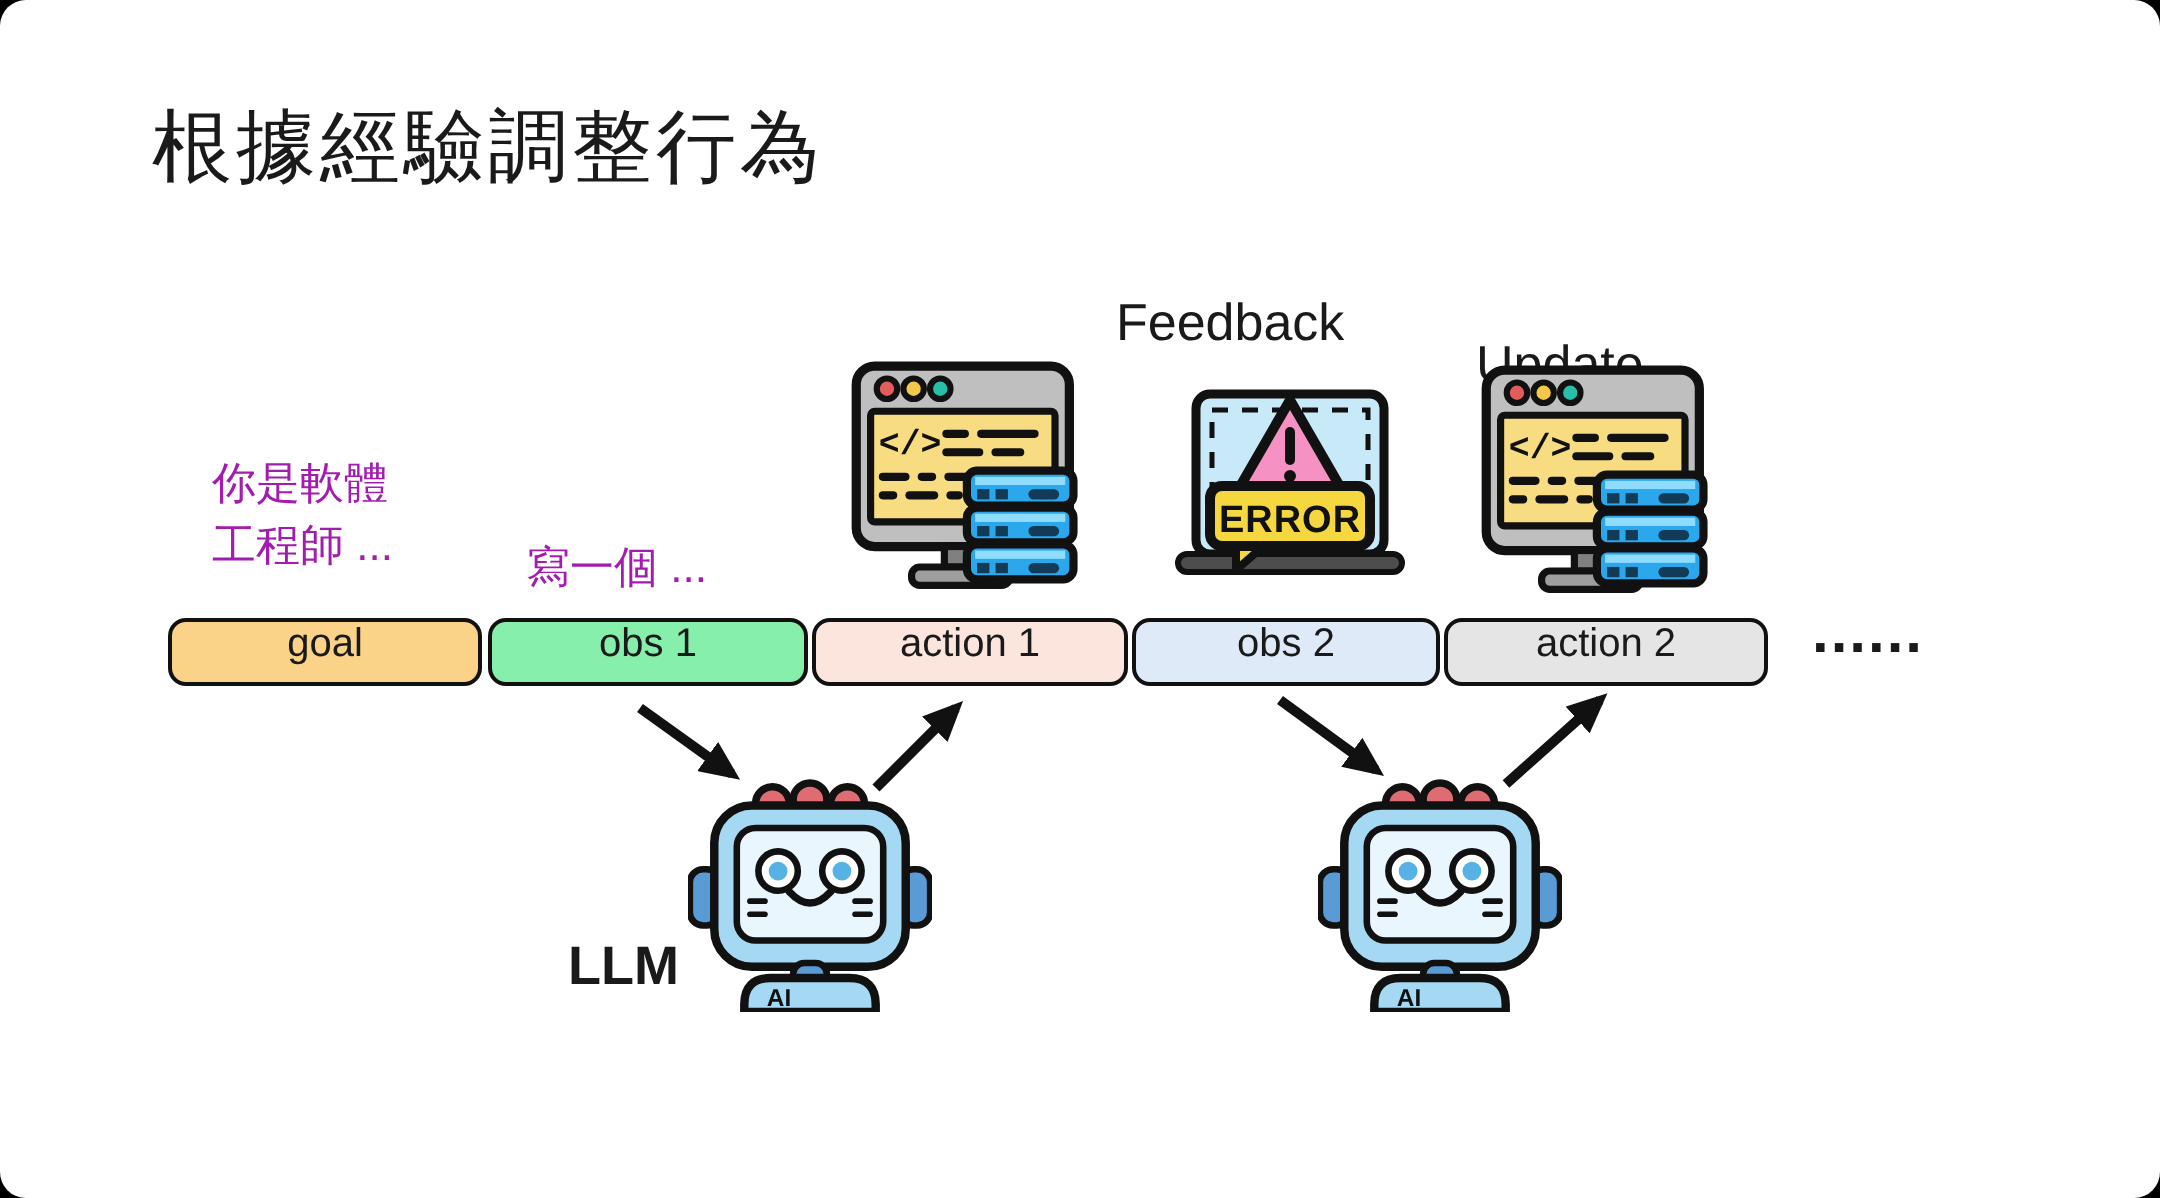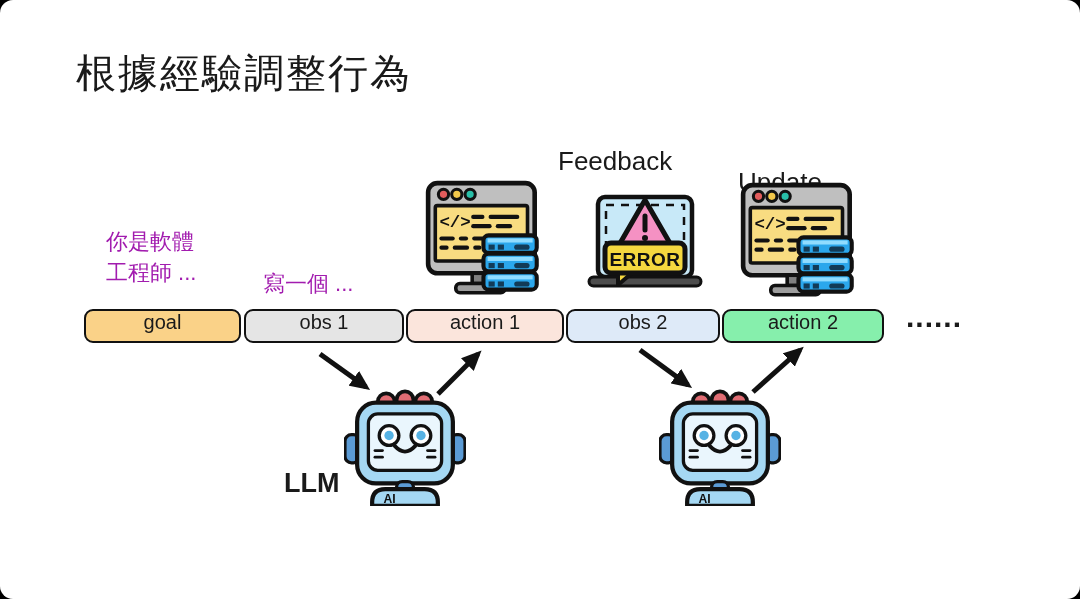--- a/index.html
+++ b/index.html
@@ -17,24 +17,24 @@
   .lbl-feedback{left:558px;top:146px;width:172px;}
   .lbl-update{left:738px;top:167px;width:124px;}
   .llm{left:284px;top:468px;font-size:27px;font-weight:700;}
   .ellipsis{left:906px;top:300px;font-size:30px;font-weight:700;letter-spacing:1px;}
   .tbox{
     top:309px;height:34px;border:2.5px solid #111;border-radius:9px;
     display:flex;align-items:flex-start;justify-content:center;
     font-size:20px;box-sizing:border-box;
   }
   .tbox-goal{left:84px;width:157px;background:#FAD288;}
-  .tbox-obs1{left:244px;width:160px;background:#e5e5e5;}
+  .tbox-obs1{left:244px;width:160px;background:#86efac;}
   .tbox-action1{left:406px;width:158px;background:#FBE5DC;}
   .tbox-obs2{left:566px;width:154px;background:#DEEAF8;}
-  .tbox-action2{left:722px;width:162px;background:#86efac;}
+  .tbox-action2{left:722px;width:162px;background:#e5e5e5;}
   .overlay{left:0;top:0;pointer-events:none;}
 </style>
 </head>
 <body>
 
 <div class="slide">
 
   <div class="abs title">根據經驗調整行為</div>
 
   <div class="abs prompt prompt-goal">

